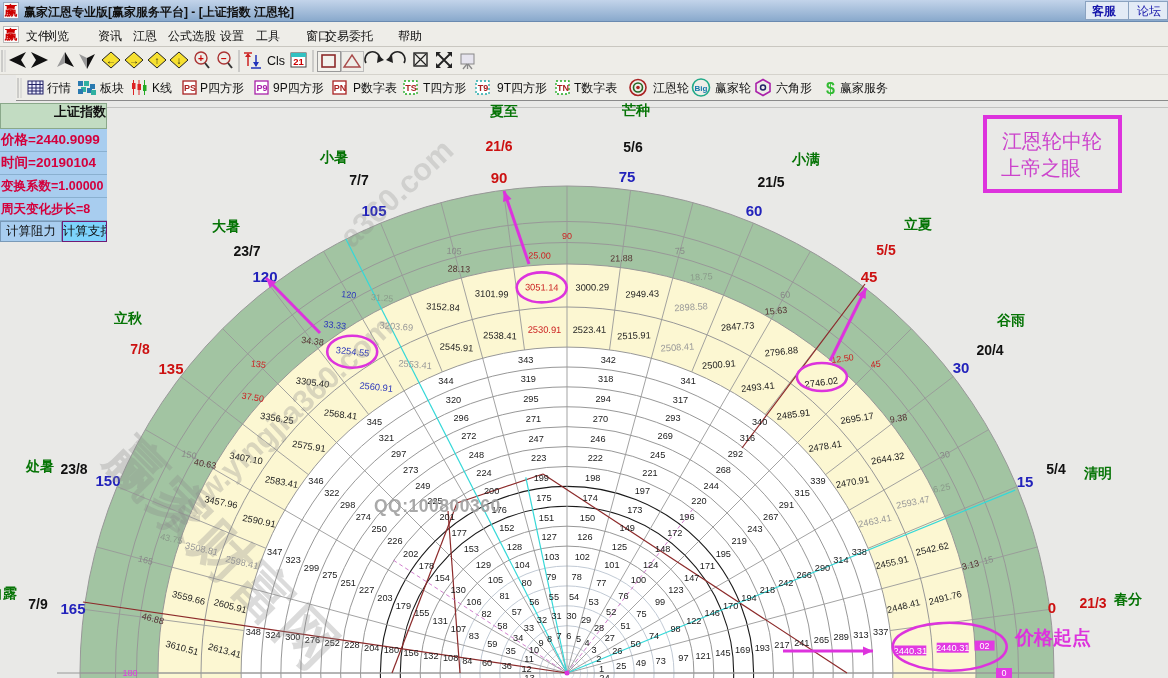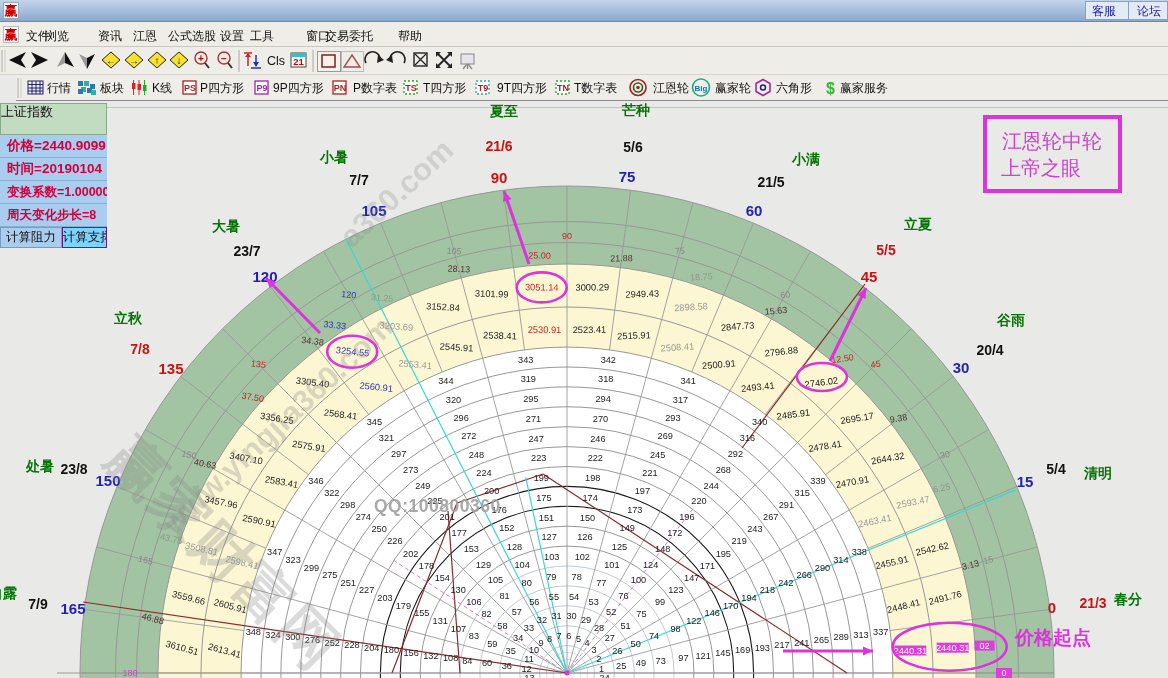--- a/index.html
+++ b/index.html
@@ -5,22 +5,22 @@
 .titlebar{position:absolute;left:0;top:0;width:1168px;height:22px;background:linear-gradient(#c3d4ea,#89a9cc);border-bottom:1px solid #6a8ab0}
 .titlebar .ticon{position:absolute;left:3px;top:2px;width:16px;height:17px;background:#f6f6f6;border:1px solid #99aac0;color:#c00;font-weight:bold;font-size:13px;text-align:center;line-height:16px}
 .titlebar .ttext{position:absolute;left:24px;top:4px;font-size:12px;font-weight:bold;color:#111}
 .menubar{position:absolute;left:0;top:22px;width:1168px;height:25px;background:#eeede8;border-bottom:1px solid #c9c7c0}
 .menubar span{position:absolute;top:6px;font-size:12px;color:#111}
 .mi{position:absolute;left:3px;top:4px;width:16px;height:17px;background:#fdfdfd;border:1px solid #bbb;color:#c00;font-weight:bold;font-size:13px;text-align:center;line-height:15px}
 .toolbar1{position:absolute;left:0;top:47px;width:1168px;height:28px;background:#eeede8;border-bottom:1px solid #d5d3cc}
 .toolbar2{position:absolute;left:16px;top:75px;width:1168px;height:26px;background:#eeede8;border-bottom:1px solid #8a8a8a}
 .chart{position:absolute;left:0;top:101px;width:1168px;height:577px}
 .panel{position:absolute;left:0;top:103px;width:107px;z-index:5}
-.phead{height:32px;background:#c2dcc2;border:1px solid #8aa88a;font-size:13px;font-weight:normal;text-align:left;line-height:16px;color:#111}
-.prow{height:23px;background:#a8cdef;border-bottom:1px solid #8ab0d0;font-size:13.5px;font-weight:bold;color:#d4003c;line-height:22px;padding-left:7px;white-space:nowrap;overflow:hidden}
+.phead{height:26px;background:#c2dcc2;border:1px solid #8aa88a;font-size:13px;font-weight:bold;text-align:right;line-height:16px;color:#111}
+.prow{height:23px;background:#a8cdef;border-bottom:1px solid #8ab0d0;font-size:13.5px;font-weight:bold;color:#d4003c;line-height:22px;padding-left:1px;white-space:nowrap;overflow:hidden}
 .pbtns{height:21px;display:flex}
 .pb1{width:74px;background:#a8cdef;border:1px solid #7a9ab8;font-size:12.5px;text-align:center;line-height:19px;color:#111;white-space:nowrap;overflow:hidden}
 .pb2{width:54px;background:#7dd3fc;border:1px solid #701a75;font-size:12.5px;text-align:left;line-height:19px;color:#111;white-space:nowrap;overflow:hidden}
 </style></head><body>
 <div class="chart"><svg width="1168" height="578" viewBox="0 100 1168 578">
       <rect x="0" y="100" width="1168" height="578" fill="#e9e9e7"></rect>
       <line x1="0" y1="106.5" x2="1168" y2="106.5" stroke="#c2c2c0" stroke-width="1"></line>
       <circle cx="567.0" cy="672.0" r="487.0" fill="#a2c4a2"></circle>
       <circle cx="567.0" cy="672.0" r="409.0" fill="#fcf7d2"></circle>
       <circle cx="567.0" cy="672.0" r="325.9" fill="#ffffff"></circle>
@@ -410,34 +410,35 @@
       <line x1="783" y1="650" x2="873" y2="650" stroke="#dd33dd" stroke-width="3"></line>
       <polygon points="873,650 863.0,654.5 863.0,645.5" fill="#dd33dd"></polygon>
       <circle cx="567.0" cy="672.0" r="2.5" fill="#dd33dd"></circle>
       <text x="1015.0" y="643.0" font-size="19" fill="#dd33dd" text-anchor="start" font-weight="bold" font-family="Liberation Sans, sans-serif">价格起点</text>
       <rect x="985" y="116" width="135" height="74" fill="none" stroke="#dd33dd" stroke-width="4"></rect>
       <text x="1052.0" y="147.0" font-size="20" fill="#cc44cc" text-anchor="middle" font-weight="normal" font-family="Liberation Sans, sans-serif">江恩轮中轮</text>
       <text x="1041.0" y="174.0" font-size="20" fill="#cc44cc" text-anchor="middle" font-weight="normal" font-family="Liberation Sans, sans-serif">上帝之眼</text>
     </svg></div>
 <div class="titlebar">
  <div class="ticon">赢</div>
+ <div class="ttext">赢家江恩专业版[赢家服务平台] - [上证指数 江恩轮]</div>
  <div style="position:absolute;left:1085px;top:1px;width:83px;height:19px;background:#e3ebf6;border:1px solid #8aa2c0"></div>
  <div style="position:absolute;left:1128px;top:2px;width:1px;height:17px;background:#8aa2c0"></div>
- <div style="position:absolute;left:1092px;top:3px;font-size:12px;font-weight:normal;color:#1515aa">客服</div>
+ <div style="position:absolute;left:1092px;top:3px;font-size:12px;font-weight:bold;color:#1515aa">客服</div>
  <div style="position:absolute;left:1137px;top:3px;font-size:12px;font-weight:normal;color:#1515aa">论坛</div>
 </div>
 <div class="menubar">
  <div class="mi">赢</div>
  <span style="left:26px">文件</span>
     <span style="left:45px">浏览</span>
     <span style="left:98px">资讯</span>
  <span style="left:133px">江恩</span>
     <span style="left:168px">公式选股</span>
     <span style="left:220px">设置</span>
- <span style="left:250px">工具</span>
+ <span style="left:256px">工具</span>
     <span style="left:306px">窗口</span>
     <span style="left:325px">交易委托</span>
  <span style="left:398px">帮助</span>
 </div>
 <div class="toolbar1"><svg width="1168" height="28">
       <line x1="2" y1="3" x2="2" y2="25" stroke="#aaa"></line>
       <line x1="5" y1="3" x2="5" y2="25" stroke="#ccc"></line>
       <polygon points="9,13 26,5 21,13 26,21" fill="#111"></polygon>
       <polygon points="48,13 31,5 36,13 31,21" fill="#111"></polygon>
       <polygon points="65,5 57,20 65,16" fill="#999"></polygon>

